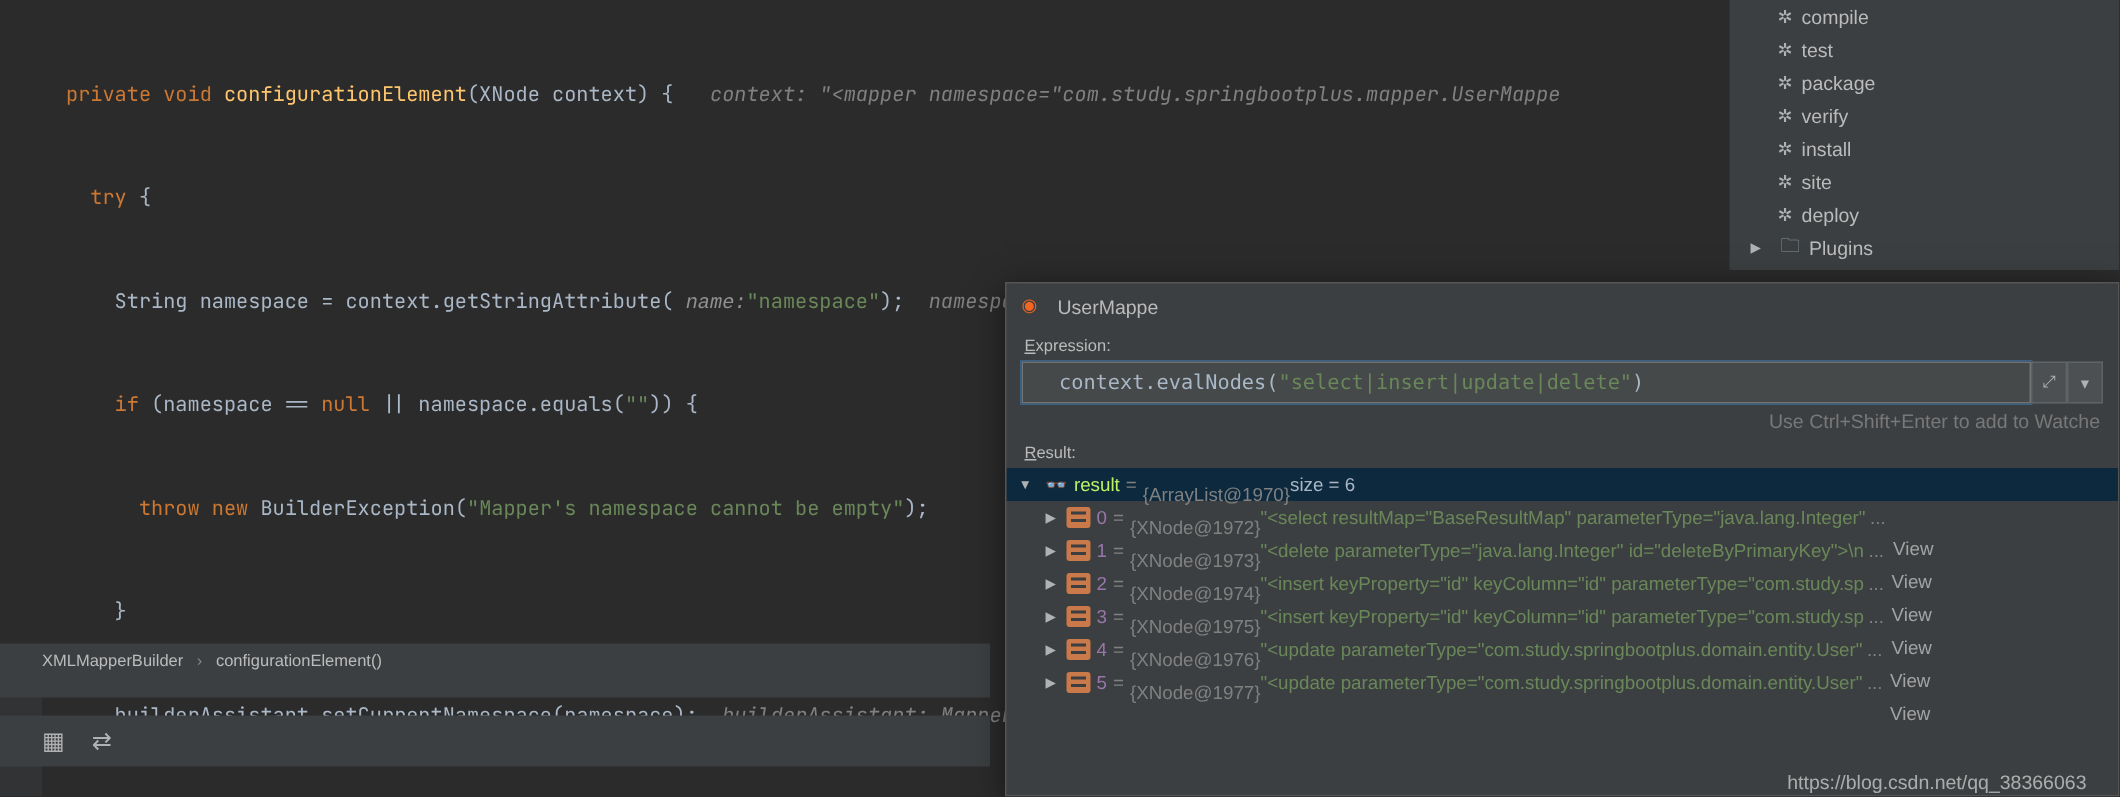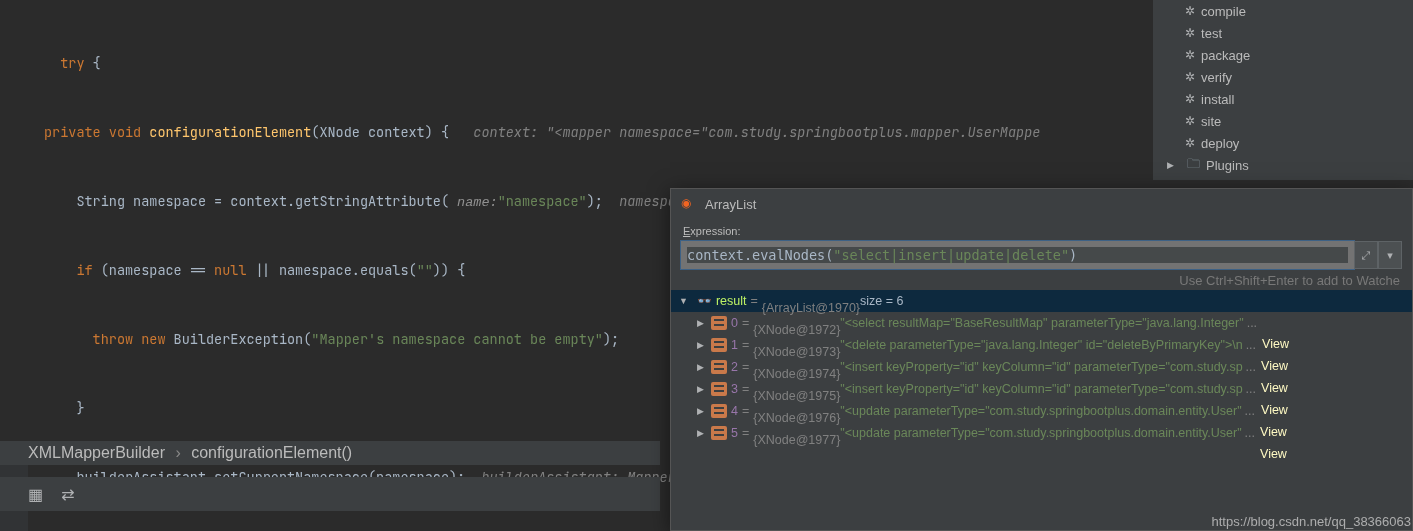--- a/index.html
+++ b/index.html
@@ -56,25 +56,25 @@
   }
   .gear-icon {
     font-size: 12px;
     color: #afb1b3;
   }
   .folder-icon { color: #87939a; }
   .breadcrumb {
     position: absolute;
     bottom: 66px;
     left: 0;
-    height: 24px;
+    height: 36px;
     line-height: 24px;
     padding-left: 28px;
     color: #bbbbbb;
-    font-size: 16px;
+    font-size: 11px;
     background: #3c3f41;
     width: 660px;
   }
   .breadcrumb .sep { margin: 0 6px; color: #888; }
   .bottom-bar {
     position: absolute;
     bottom: 20px;
     left: 0;
     width: 660px;
     height: 34px;
@@ -119,23 +119,23 @@
   }
   .expr-row {
     margin: 0 10px;
     display: flex;
     align-items: stretch;
     height: 28px;
   }
   .expr-input {
     flex: 1;
     background: #45494a;
-    border: 6px solid #737373;
+    border: 1px solid #737373;
     outline: 1px solid #3d6185;
-    padding: 0 0;
+    padding: 0 24px;
     font-family: "Consolas", monospace;
     font-size: 13.5px;
     color: #a9b7c6;
     display: flex;
     align-items: center;
   }
   .expr-input .str { color: #6a8759; }
   .expand-btn, .drop-btn {
     width: 24px;
     background: #4c5052;
@@ -186,40 +186,40 @@
   }
   .nodeicon::before { top:3px; }
   .nodeicon::after { top:8px; }
   .glasses { color:#9876aa; font-size:12px; margin: 0 4px; }
   .varname { color: #bef264; }
   .eq { color: #808080; margin: 0 4px; }
   .idx { color: #9876aa; }
   .objref { color: #808080; margin-top: 14px; }
   .valstr { color: #6a8759; overflow:hidden; text-overflow:ellipsis; max-width:420px; display:inline-block;}
   .ellips { color: #808080; margin: 0 3px;}
-  .viewlink { color: #fef9c3; margin-left: 2px; margin-top: 42px;}
+  .viewlink { color: #a3a3a3; margin-left: 2px; margin-top: 42px;}
   .watermark {
     position: absolute;
-    right: 2px;
+    right: 22px;
     bottom: 2px;
     color: #c0c0c0;
     font-size: 13px;
     opacity: 0.85;
     font-family: Arial,sans-serif;
   }
 </style>
 </head>
 <body>
 
 <div class="gutter"></div>
 
 <div class="editor-area">
   <div class="code-lines">
+    <div class="code-line"><span class="kw">private void</span> <span class="mth">configurationElement</span><span>(XNode context) {</span>   <span class="cmt">context: "&lt;mapper namespace="com.study.springbootplus.mapper.UserMappe</span></div>
     <div class="code-line">  <span class="kw">try</span><span> {</span></div>
-    <div class="code-line"><span class="kw">private void</span> <span class="mth">configurationElement</span><span>(XNode context) {</span>   <span class="cmt">context: "&lt;mapper namespace="com.study.springbootplus.mapper.UserMappe</span></div>
     <div class="code-line">    <span>String namespace = context.getStringAttribute(</span><span class="param"> name:</span><span class="str">"namespace"</span><span>);</span>  <span class="cmt">namespace: "com.study.springbootplus.mapper.UserMa</span></div>
     <div class="code-line">    <span class="kw">if</span><span> (namespace == </span><span class="kw">null</span><span> || namespace.equals(</span><span class="str">""</span><span>)) {</span></div>
     <div class="code-line">      <span class="kw">throw new</span><span> BuilderException(</span><span class="str">"Mapper's namespace cannot be empty"</span><span>);</span></div>
     <div class="code-line">    <span>}</span></div>
     <div class="code-line">    <span>builderAssistant.setCurrentNamespace(namespace);</span>  <span class="cmt">builderAssistant: MapperBuilderAssistant@1705  namespace: "com.study</span></div>
     
     
     
     
     
@@ -274,33 +274,34 @@
 </div>
 
 <div class="bottom-bar">
   <span class="toolbtn">▦</span>
   <span class="toolbtn">⇄</span>
 </div>
 
 <div class="evaluate-dialog">
   <div class="dlg-title">
     <span class="dlg-icon">◉</span>
-    <span>ArrayList</span>
+    <span>UserMappe</span>
   </div>
   <div class="dlg-label"><span style="text-decoration:underline">E</span>xpression:</div>
   <div class="expr-row">
     <div class="expr-input">
       <span>context.evalNodes(</span>
         <span class="str">"select|insert|update|delete"</span>
         <span>)</span>
     </div>
     <div class="expand-btn">⤢</div>
     <div class="drop-btn">▾</div>
   </div>
   <div class="hint">Use Ctrl+Shift+Enter to add to Watche</div>
+  <div class="dlg-label"><span style="text-decoration:underline">R</span>esult:</div>
   <div class="result-panel">
     <div class="res-row selected">
       <span class="arrow">▼</span>
       <span class="glasses">👓</span>
       <span class="varname">result</span>
       <span class="eq"> = </span>
       <span class="objref">{ArrayList@1970}</span>
       <span>  size = 6</span>
     </div>
     <div id="rows-container">

